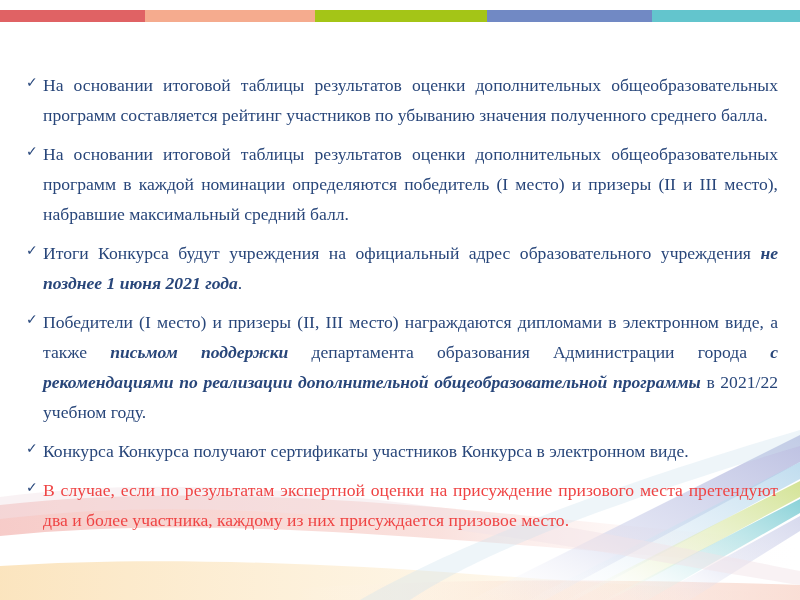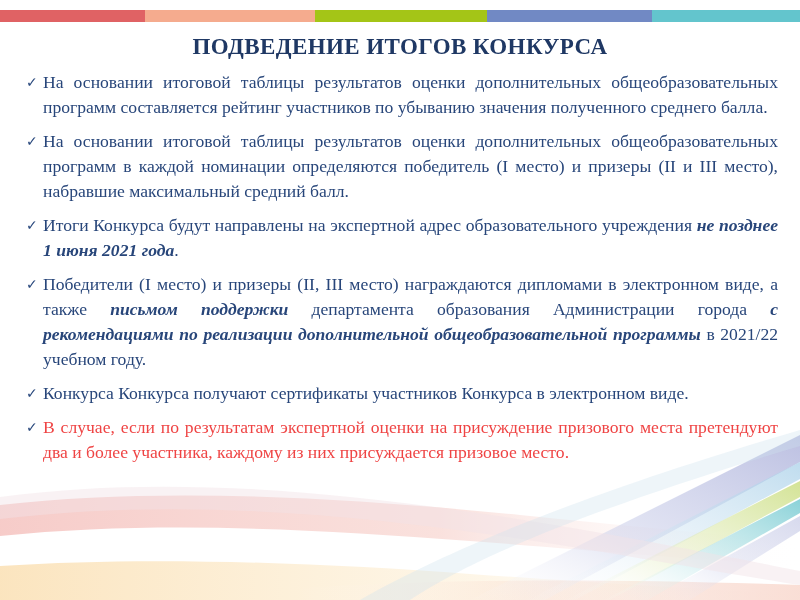--- a/index.html
+++ b/index.html
@@ -70,21 +70,21 @@
     font-size: 14px;
     line-height: 25px;
     color: #2b4a7e;
     text-align: left;
   }
   .bullet-text {
     flex: 1 1 auto;
     text-align: justify;
     text-justify: inter-word;
     font-size: 17.6px;
-    line-height: 25px;
+    line-height: 30px;
     color: #28467a;
   }
   .bullet-text b { font-weight: normal; }
   .bullet-text .bi { font-weight: bold; font-style: italic; }
 </style>
 </head>
 <body>
 
 <div id="slide">
 
@@ -144,34 +144,33 @@
   </svg>
 
   <div class="topbar">
     <div class="seg" style="background: rgb(224, 98, 100); width: 145px;"></div>
     <div class="seg" style="background: rgb(245, 171, 142); width: 170px;"></div>
     <div class="seg" style="background: rgb(164, 197, 23); width: 172px;"></div>
     <div class="seg" style="background: rgb(113, 137, 196); width: 165px;"></div>
     <div class="seg" style="background: rgb(99, 197, 205); width: 148px;"></div>
   </div>
 
-  <div class="title" style="color: rgb(31, 56, 100);">ПОДВЕДЕНИЕ ИТОГОВ КОНКУРСА</div>
 
   <div class="bullets">
       <div class="bullet">
         <span class="bullet-mark">✓</span>
         <span class="bullet-text" style="color: rgb(40, 70, 122);"><span>На основании итоговой таблицы результатов оценки дополнительных общеобразовательных программ составляется рейтинг участников по убыванию значения полученного среднего балла.</span></span>
       </div>
       <div class="bullet">
         <span class="bullet-mark">✓</span>
         <span class="bullet-text" style="color: rgb(40, 70, 122);"><span>На основании итоговой таблицы результатов оценки дополнительных общеобразовательных программ в каждой номинации определяются победитель (I место) и призеры (II и III место), набравшие максимальный средний балл.</span></span>
       </div>
       <div class="bullet">
         <span class="bullet-mark">✓</span>
-        <span class="bullet-text" style="color: rgb(40, 70, 122);"><span>Итоги Конкурса будут направлены на экспертной адрес образовательного учреждения </span><span class="bi">не позднее 1 июня 2021 года</span><span>.</span></span>
+        <span class="bullet-text" style="color: rgb(40, 70, 122);"><span>Итоги Конкурса будут учреждения на официальный адрес образовательного учреждения </span><span class="bi">не позднее 1 июня 2021 года</span><span>.</span></span>
       </div>
       <div class="bullet">
         <span class="bullet-mark">✓</span>
         <span class="bullet-text" style="color: rgb(40, 70, 122);"><b>Победители</b><span> (I место) и </span><b>призеры</b><span> (II, III место) награждаются дипломами в электронном виде, а также </span><span class="bi">письмом поддержки</span><span> департамента образования Администрации города </span><span class="bi">с рекомендациями по реализации дополнительной общеобразовательной программы</span><span> в 2021/22 учебном году.</span></span>
       </div>
       <div class="bullet">
         <span class="bullet-mark">✓</span>
         <span class="bullet-text" style="color: rgb(40, 70, 122);"><b>Конкурса</b><span> Конкурса получают сертификаты участников Конкурса в электронном виде.</span></span>
       </div>
       <div class="bullet">

